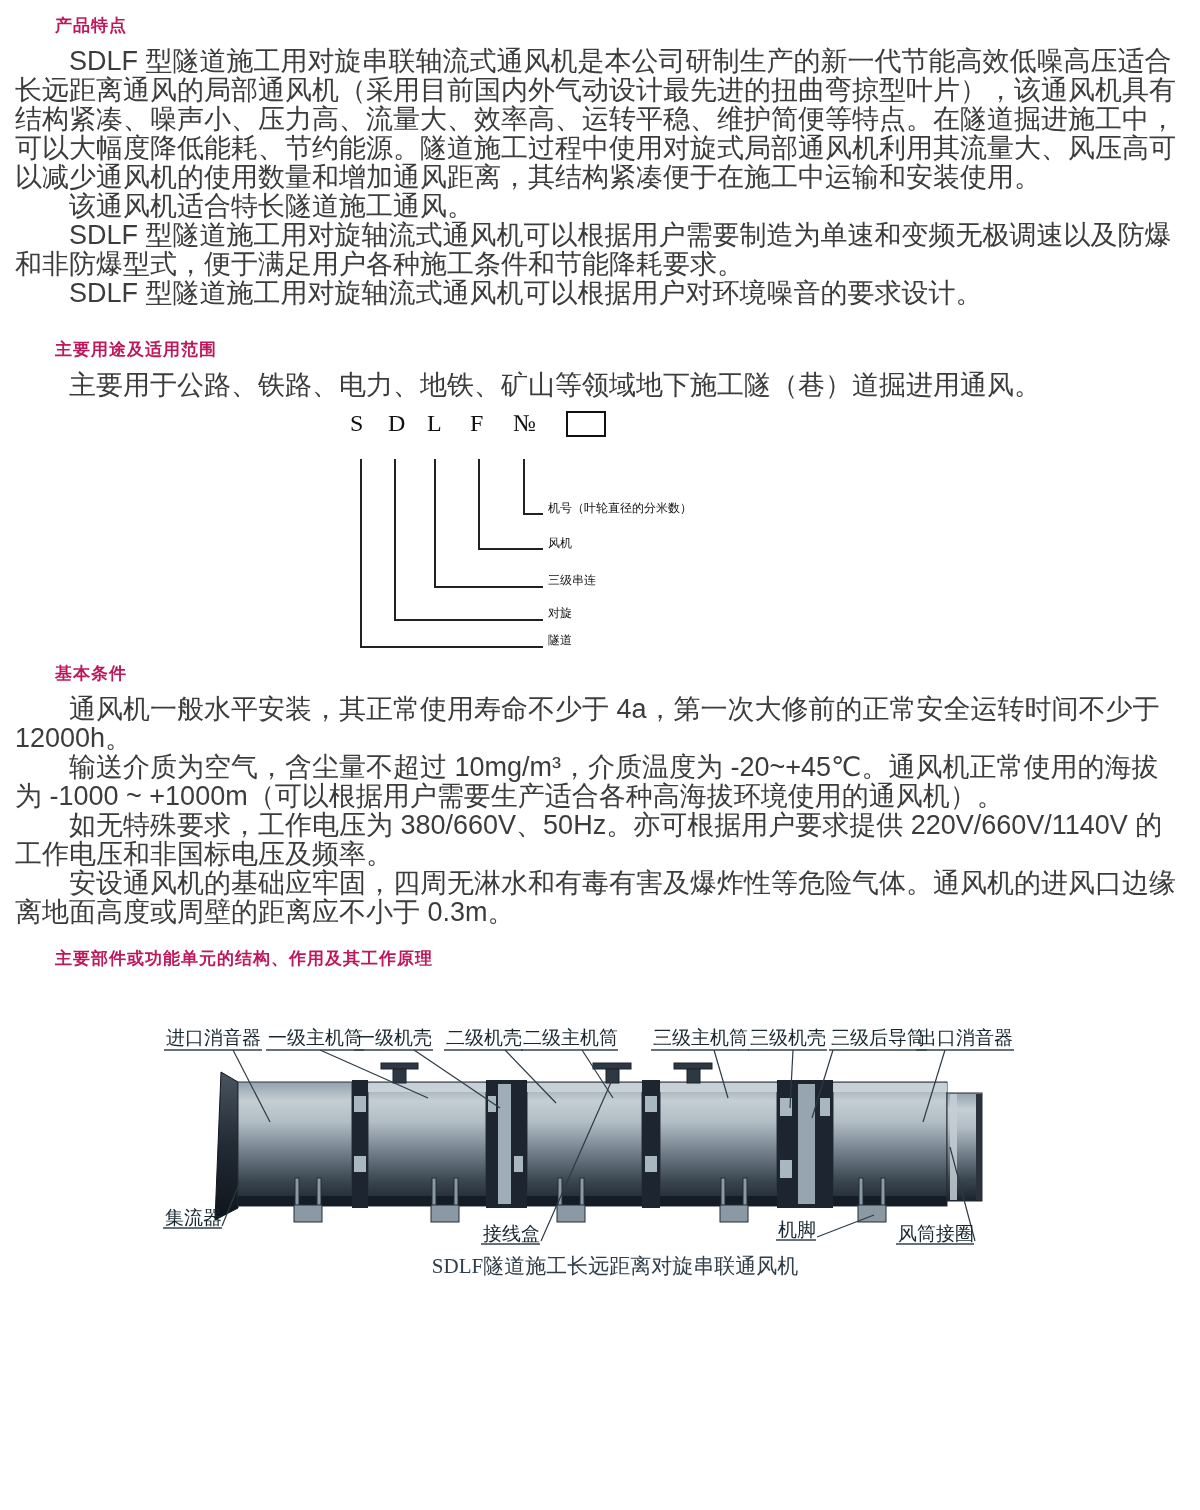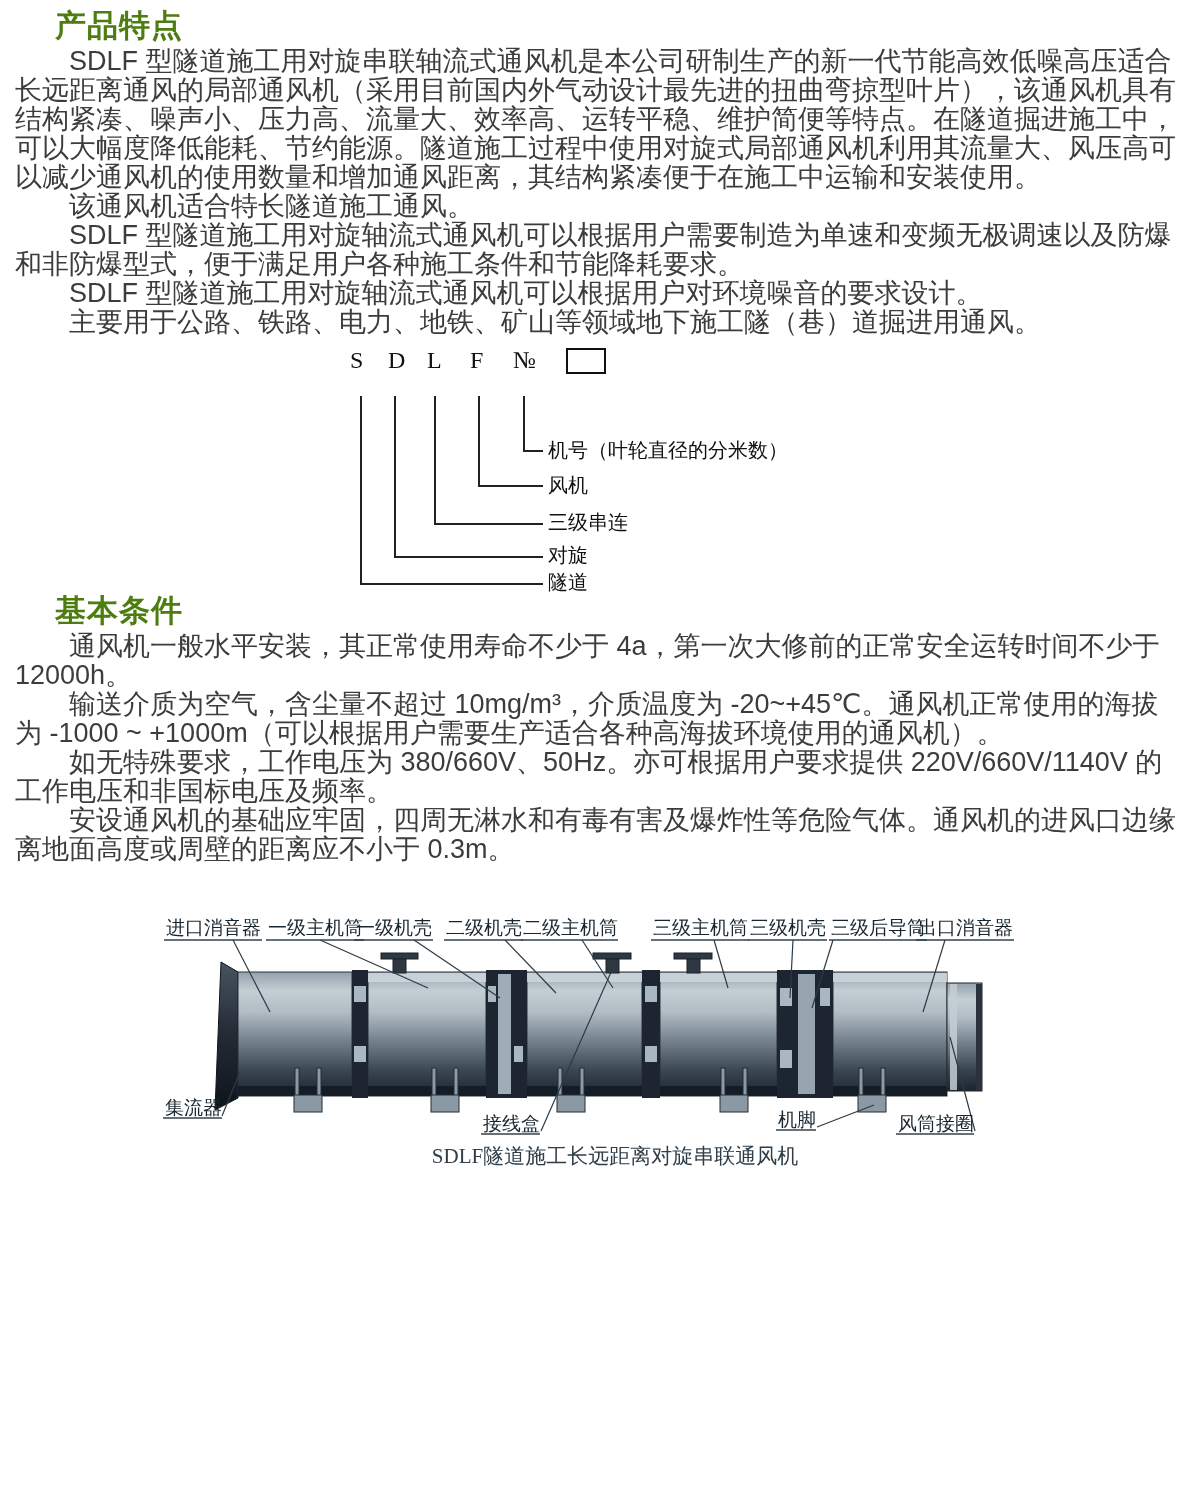--- a/index.html
+++ b/index.html
@@ -3,55 +3,56 @@
 <meta charset="utf-8">
 <style>
   html,body{margin:0;padding:0;background:#ffffff;}
   body{
     width:1200px;height:1510px;position:relative;overflow:hidden;
     font-family:"Liberation Sans","DejaVu Sans",sans-serif;
     color:#3c3c3c;
   }
   .content{padding:0 15px;}
   h2.sec{
-    color:#4d7c0f;font-size:31px;line-height:31px;font-weight:bold;
+    color:#be185d;font-size:17px;line-height:31px;font-weight:bold;
     margin:26px 0 6px 40px;letter-spacing:1px;
   }
   h2.sec.first{margin-top:10px;}
   h2.sec.tight{margin-top:4px;}
   p.bp{
     font-size:27px;line-height:29px;margin:0;text-indent:2em;color:#3c3c3c;
   }
   
   .model-diagram{position:relative;height:252px;margin-top:2px;}
   .md-letter{
     position:absolute;top:8px;font-family:"Liberation Serif","DejaVu Serif",serif;
     font-size:24px;color:#111;font-weight:500;
   }
   .md-box{position:absolute;left:551px;top:9px;width:36px;height:22px;border:2px solid #111;}
   .md-vline{position:absolute;width:2px;background:#222;top:57px;}
   .md-hline{position:absolute;height:2px;background:#222;}
   .md-label{
-    position:absolute;left:533px;font-size:20px;color:#111;white-space:nowrap;
+    position:absolute;left:533px;font-size:12px;color:#111;white-space:nowrap;
     font-family:"Liberation Serif","DejaVu Serif",serif;
   }
   
   .fan-figure{position:relative;margin-top:36px;}
 </style>
 </head>
 <body>
 
 <div class="content">
 
   <h2 class="sec first">产品特点</h2>
   <p class="bp">SDLF 型隧道施工用对旋串联轴流式通风机是本公司研制生产的新一代节能高效低噪高压适合长远距离通风的局部通风机（采用目前国内外气动设计最先进的扭曲弯掠型叶片），该通风机具有结构紧凑、噪声小、压力高、流量大、效率高、运转平稳、维护简便等特点。在隧道掘进施工中，可以大幅度降低能耗、节约能源。隧道施工过程中使用对旋式局部通风机利用其流量大、风压高可以减少通风机的使用数量和增加通风距离，其结构紧凑便于在施工中运输和安装使用。</p>
   <p class="bp">该通风机适合特长隧道施工通风。</p>
   <p class="bp">SDLF 型隧道施工用对旋轴流式通风机可以根据用户需要制造为单速和变频无极调速以及防爆和非防爆型式，便于满足用户各种施工条件和节能降耗要求。</p>
   <p class="bp">SDLF 型隧道施工用对旋轴流式通风机可以根据用户对环境噪音的要求设计。</p>
 
+  <h2 class="sec">主要用途及适用范围</h2>
   <p class="bp">主要用于公路、铁路、电力、地铁、矿山等领域地下施工隧（巷）道掘进用通风。</p>
 
 
   <div class="model-diagram">
     <span class="md-letter" style="left:335px">S</span>
     <span class="md-letter" style="left:373px">D</span>
     <span class="md-letter" style="left:412px">L</span>
     <span class="md-letter" style="left:455px">F</span>
     <span class="md-letter" style="left:498px">№</span>
     <div class="md-box"></div>
@@ -75,20 +76,21 @@
     <span class="md-label" style="top:230px">隧道</span>
   </div>
 
   <h2 class="sec tight">基本条件</h2>
   <p class="bp">通风机一般水平安装，其正常使用寿命不少于 4a，第一次大修前的正常安全运转时间不少于 12000h。</p>
   <p class="bp">输送介质为空气，含尘量不超过 10mg/m³，介质温度为 -20~+45℃。通风机正常使用的海拔为 -1000 ~ +1000m（可以根据用户需要生产适合各种高海拔环境使用的通风机）。</p>
   <p class="bp">如无特殊要求，工作电压为 380/660V、50Hz。亦可根据用户要求提供 220V/660V/1140V 的工作电压和非国标电压及频率。</p>
   <p class="bp">安设通风机的基础应牢固，四周无淋水和有毒有害及爆炸性等危险气体。通风机的进风口边缘离地面高度或周壁的距离应不小于 0.3m。</p>
 
 
+  <h2 class="sec" style="margin-top:16px">主要部件或功能单元的结构、作用及其工作原理</h2>
 
   <div class="fan-figure">
     <svg width="1170" height="290" viewBox="15 0 1170 290" font-family="'Liberation Serif','DejaVu Serif',serif">
       <defs>
         <linearGradient id="gBody" x1="0" y1="0" x2="0" y2="1">
           <stop offset="0" stop-color="#93a1ab"></stop>
           <stop offset="0.15" stop-color="#c4ced4"></stop>
           <stop offset="0.32" stop-color="#b2bdc5"></stop>
           <stop offset="0.55" stop-color="#76838e"></stop>
           <stop offset="0.8" stop-color="#39454f"></stop>

